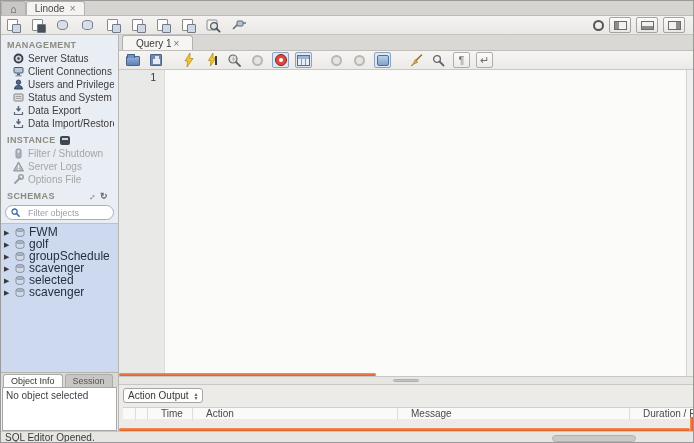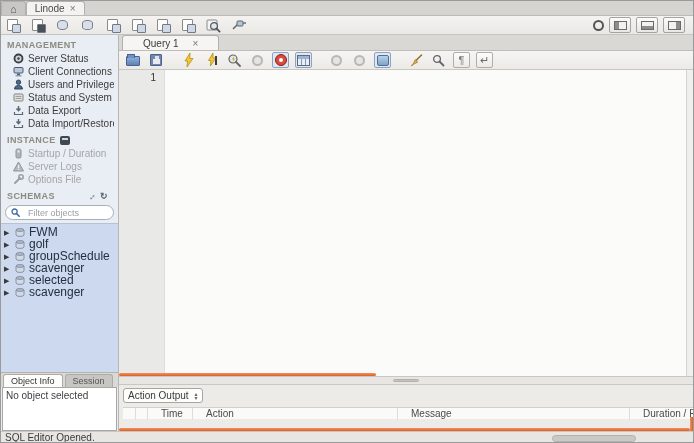--- a/index.html
+++ b/index.html
@@ -57,21 +57,21 @@
   .schema-name { font-size:12px; color:#23303f; }
   
   .info-tabs { height:15px; background:#dbd9d6; border-top:1px solid #b5b3b0; display:flex; align-items:flex-end; padding-left:2px; gap:2px; }
   .info-tab { height:13px; padding:0 7px; font-size:9px; display:flex; align-items:center; border:1px solid #adaba8; border-bottom:none;
     border-radius:3px 3px 0 0; background:#c8c6c3; color:#555; }
   .info-tab.active { background:#fdfdfc; color:#333; }
   .info-content { height:44px; background:#fff; border:1px solid #a9a7a4; margin:0 1px; padding:2px 3px; font-size:10px; color:#3f3f3f; }
   
   .main { flex:1; display:flex; flex-direction:column; min-width:0; }
   .query-tabstrip { height:16px; background:#dad8d5; border-bottom:1px solid #bfbdba; display:flex; align-items:flex-end; padding-left:3px; }
-  .query-tab { height:15px; display:flex; align-items:center; gap:12px; padding:0 20px; background:#f6f5f3;
+  .query-tab { height:15px; display:flex; align-items:center; gap:0; padding:0 13px; background:#f6f5f3;
     border:1px solid #b3b1ae; border-bottom:none; border-radius:3px 3px 0 0; font-size:10px; color:#3a3a3a; }
   .sql-toolbar { height:19px; background:linear-gradient(#f6f5f3,#eceae7); border-bottom:1px solid #c9c7c4;
     display:flex; align-items:center; padding-left:5px; gap:6px; }
   .stb { width:17px; height:16px; display:flex; align-items:center; justify-content:center; position:relative; border:1px solid transparent; border-radius:2px; }
   .stb.pressed { background:#dfe7f2; border-color:#8fa3c0; }
   .stb.boxed { background:linear-gradient(#fcfcfb,#ebeae7); border-color:#b0aeab; }
   .gap { width:4px; }
   .folder-icon { width:14px; height:10px; background:linear-gradient(#8fb0dd,#5f82b4); border:1px solid #46638e; border-radius:1px; position:relative; margin-top:2px; }
   .folder-icon::before { content:""; position:absolute; top:-3px; left:0; width:6px; height:3px; background:#6f92c4; border:1px solid #46638e; border-bottom:none; border-radius:1px 1px 0 0; }
   .floppy-icon { width:12px; height:12px; background:#7189ad; border:1px solid #4d618a; border-radius:1px; position:relative; }
@@ -255,21 +255,21 @@
         <span class="inst-icon"></span>
       </div>
 
       <div class="side-item disabled">
         <span class="si">
             <svg width="11" height="11" viewBox="0 0 11 11">
               <rect x="3" y="1" width="5" height="9" rx="1.5" fill="#aeb4ba" stroke="#8f959b"></rect>
               <rect x="4.4" y="2.4" width="2.2" height="2.2" fill="#e4e7ea"></rect>
             </svg>
           </span>
-        <span class="lbl">Startup / Duration</span>
+        <span class="lbl">Filter / Shutdown</span>
       </div>
       <div class="side-item disabled">
         <span class="si">
             <svg width="11" height="11" viewBox="0 0 11 11">
               <path d="M5.5 1 L10.5 10 H0.5 Z" fill="#b3b9bf" stroke="#8f959b"></path>
               <rect x="5" y="4" width="1.2" height="3" fill="#f2f3f4"></rect>
               <rect x="5" y="7.8" width="1.2" height="1.2" fill="#f2f3f4"></rect>
             </svg>
           </span>
         <span class="lbl">Server Logs</span>

